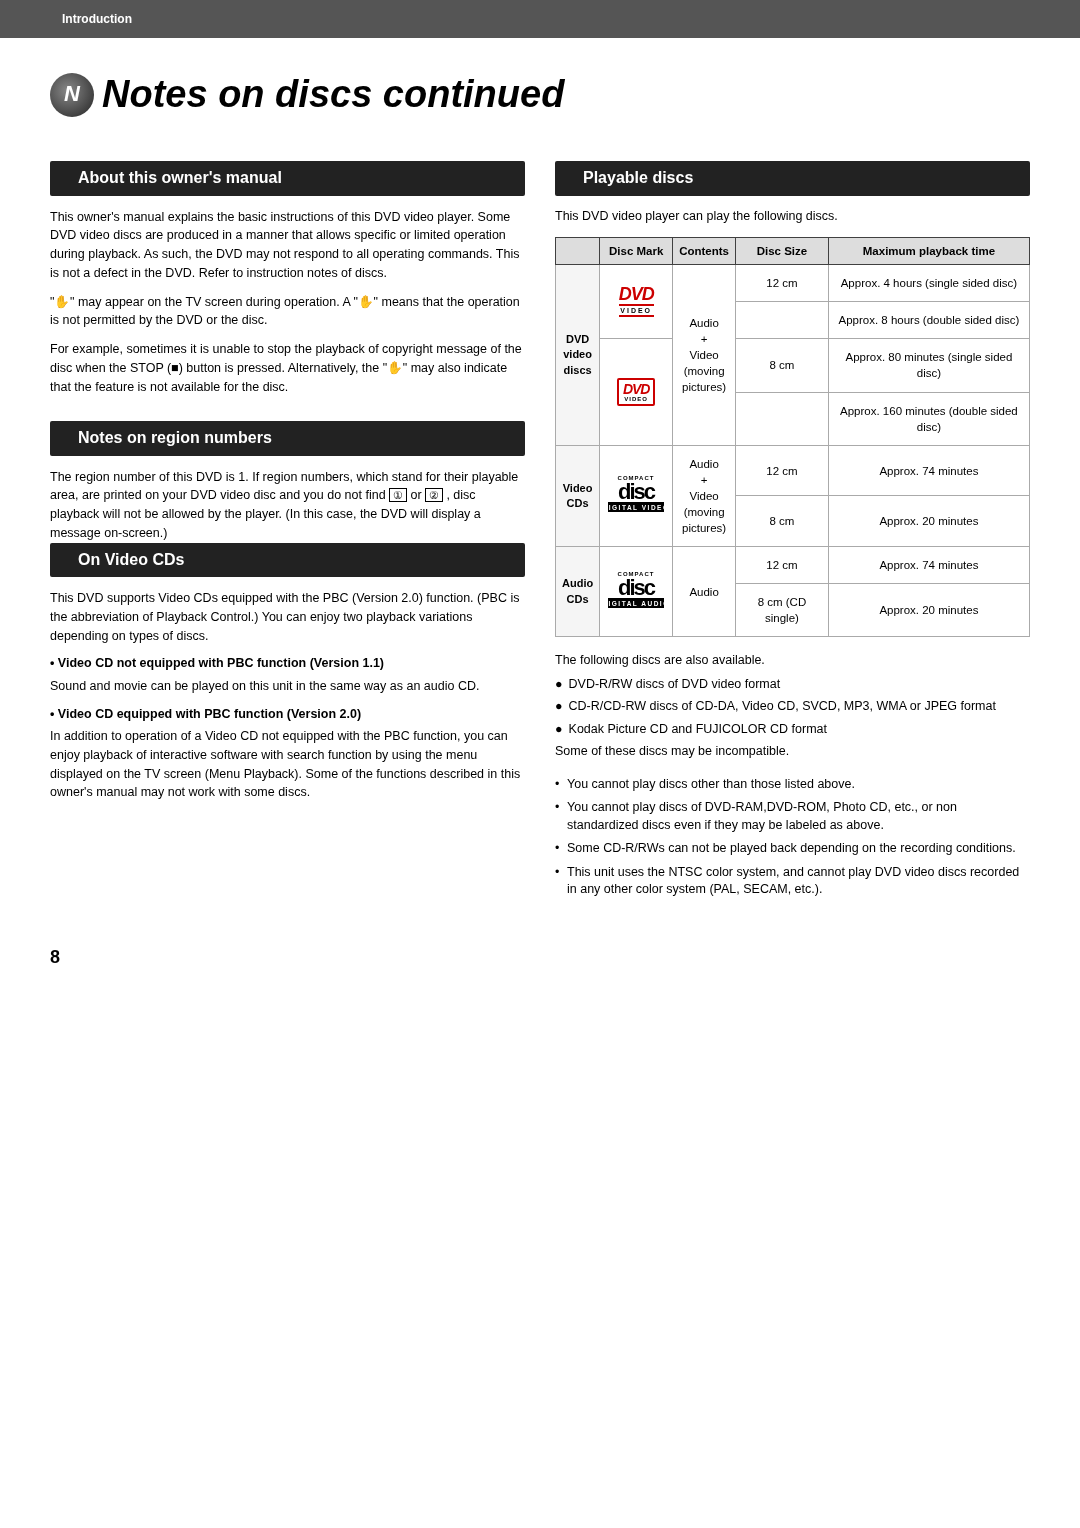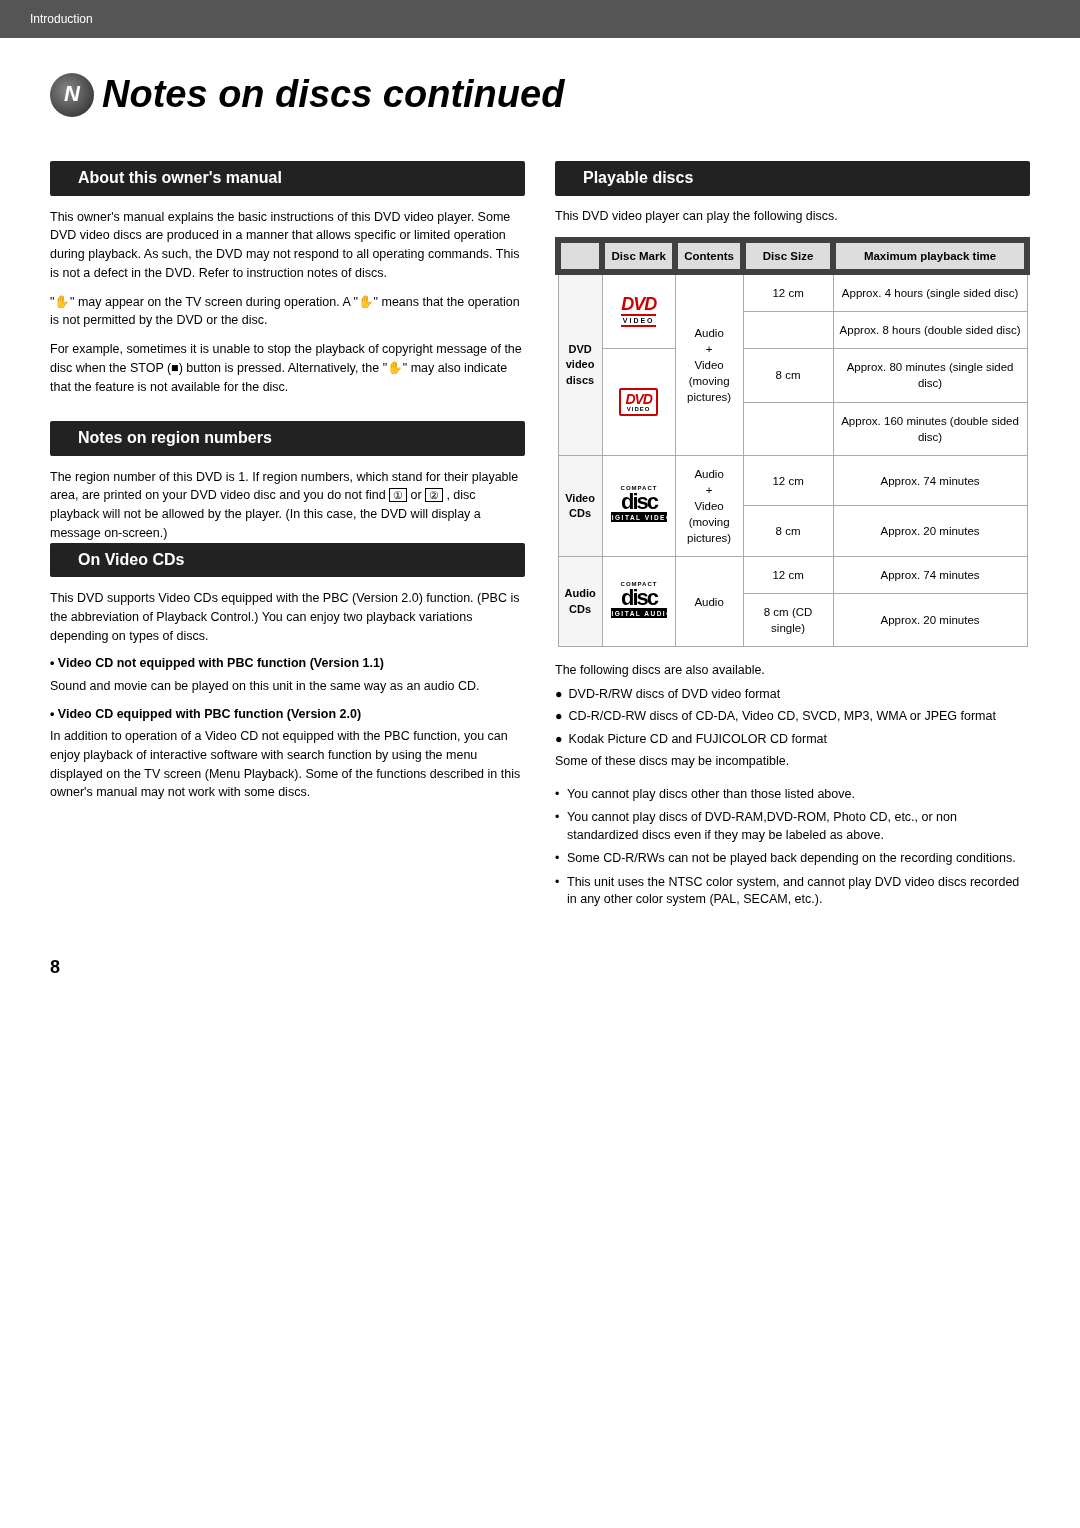--- a/index.html
+++ b/index.html
@@ -17,21 +17,22 @@
     .header-bar {
       background: #555;
       height: 38px;
       display: flex;
       align-items: center;
       padding: 0 30px;
     }
     .header-bar span {
       color: #fff;
       font-size: 12px;
-      font-weight: normal;
+      font-weight: bold;
+      margin-left: 32px;
     }
 
     
     .page-title-area {
       padding: 30px 50px 20px 50px;
       border-bottom: none;
     }
     .page-title {
       display: flex;
       align-items: center;
@@ -149,21 +150,21 @@
 
     
     .disc-table {
       width: 100%;
       border-collapse: collapse;
       font-size: 11.5px;
       margin-bottom: 15px;
     }
     .disc-table th {
       background: #ddd;
-      border: 6px solid #404040;
+      border: 1px solid #404040;
       padding: 5px 6px;
       text-align: center;
       font-weight: bold;
       font-size: 11.5px;
     }
     .disc-table td {
       border: 1px solid #aaa;
       padding: 10px 6px;
       text-align: center;
       vertical-align: middle;

